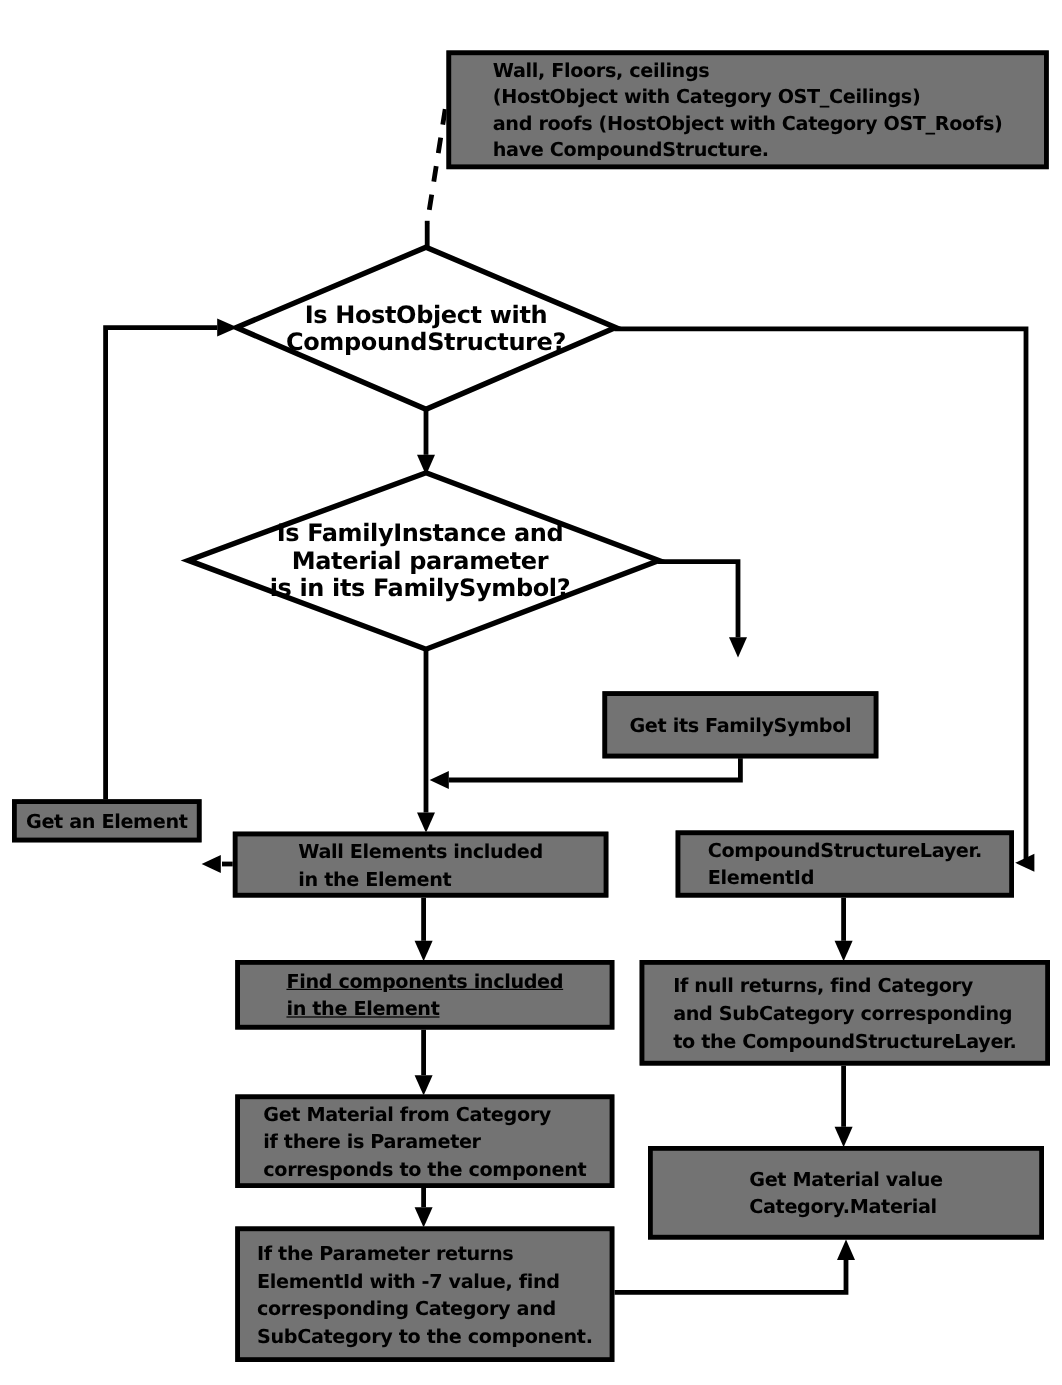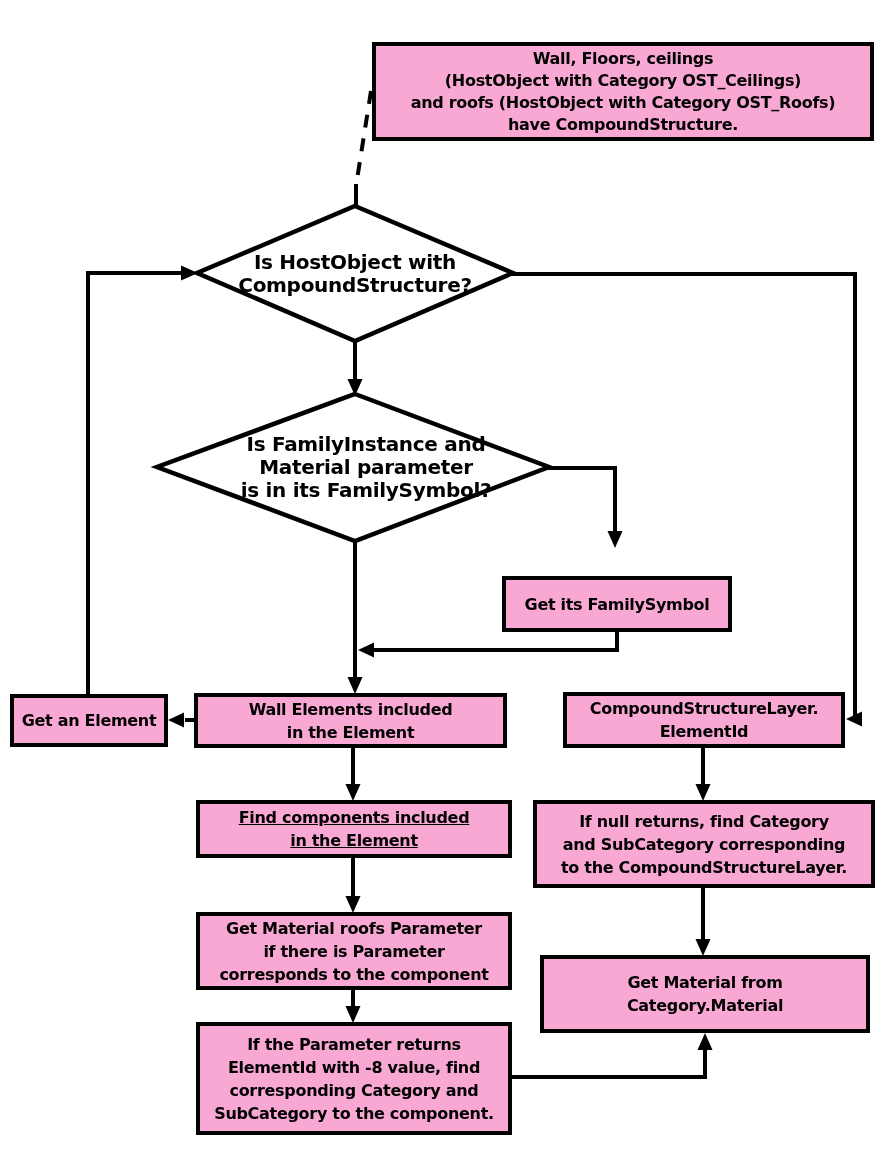--- a/index.html
+++ b/index.html
@@ -32,25 +32,24 @@
   }
   #connectors polygon.diamond {
     fill: #ffffff;
     stroke: #000000;
     stroke-width: 4.5;
   }
   .node {
     position: absolute;
     box-sizing: border-box;
     border: 4px solid #000000;
-    background: #f9a8d4;
+    background: #737373;
     display: flex;
     align-items: center;
     justify-content: center;
-    text-align: center;
     font-weight: 700;
     font-size: 16px;
     line-height: 23px;
     letter-spacing: -0.3px;
     color: #000000;
     white-space: pre-line;
   }
   .diamond-label {
     position: absolute;
     display: flex;
@@ -151,46 +150,46 @@
   </svg>
 
   <div class="node note" style="left:372px; top:42px; width:502px; height:99px;">Wall, Floors, ceilings
 (HostObject with Category OST_Ceilings)
 and roofs (HostObject with Category OST_Roofs)
 have CompoundStructure.</div>
 
   <div class="diamond-label" style="left:197px; top:206px; width:316px; height:135px;">Is HostObject with
 CompoundStructure?</div>
 
-  <div class="diamond-label" style="left:170px; top:394px; width:392px; height:147px;">Is FamilyInstance and
+  <div class="diamond-label" style="left:154px; top:394px; width:392px; height:147px;">Is FamilyInstance and
 Material parameter
 is in its FamilySymbol?</div>
 
   <div class="node" style="left:502px; top:547px; width:230px; height:56px;margin-top:29px;">Get its FamilySymbol</div>
 
-  <div class="node" style="left:10px; top:694px; width:158px; height:53px;">Get an Element</div>
+  <div class="node" style="left:10px; top:666px; width:158px; height:36px;">Get an Element</div>
 
   <div class="node" style="left:194px; top:693px; width:313px; height:55px;">Wall Elements included
 in the Element</div>
 
   <div class="node" style="left:563px; top:692px; width:282px; height:56px;">CompoundStructureLayer.
 ElementId</div>
 
   <div class="node" style="left:196px; top:800px; width:316px; height:58px;text-decoration:underline;">Find components included
 in the Element</div>
 
   <div class="node" style="left:533px; top:800px; width:342px; height:88px;">If null returns, find Category
 and SubCategory corresponding
 to the CompoundStructureLayer.</div>
 
-  <div class="node" style="left:196px; top:912px; width:316px; height:78px;">Get Material roofs Parameter
+  <div class="node" style="left:196px; top:912px; width:316px; height:78px;">Get Material from Category
 if there is Parameter
 corresponds to the component</div>
 
-  <div class="node" style="left:540px; top:955px; width:330px; height:78px;">Get Material from
+  <div class="node" style="left:540px; top:955px; width:330px; height:78px;">Get Material value
 Category.Material</div>
 
   <div class="node" style="left:196px; top:1022px; width:316px; height:113px;">If the Parameter returns
-ElementId with -8 value, find
+ElementId with -7 value, find
 corresponding Category and
 SubCategory to the component.</div>
 
 </div>
 
 </body></html>

